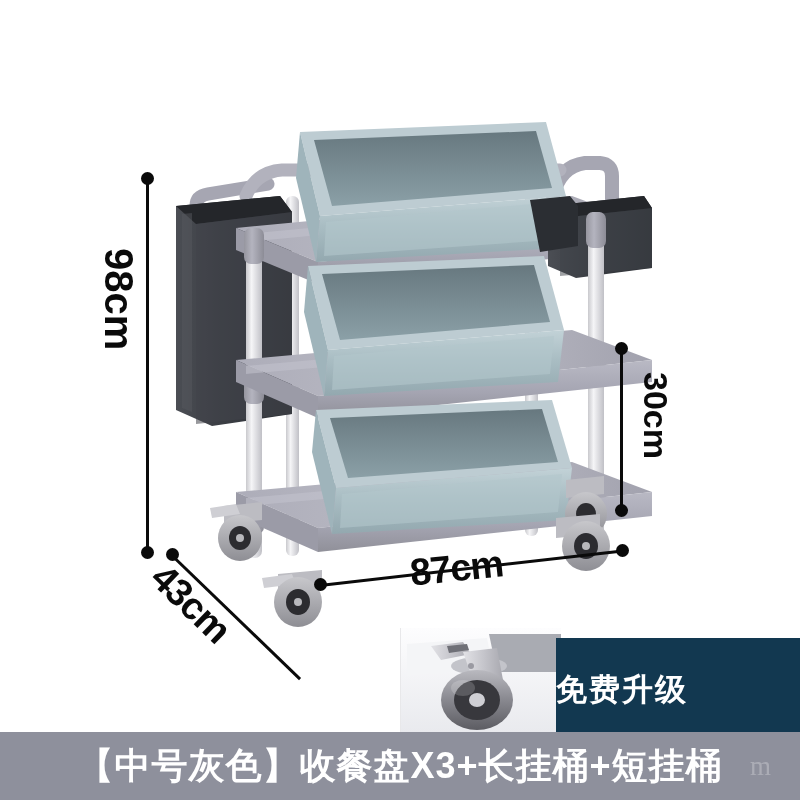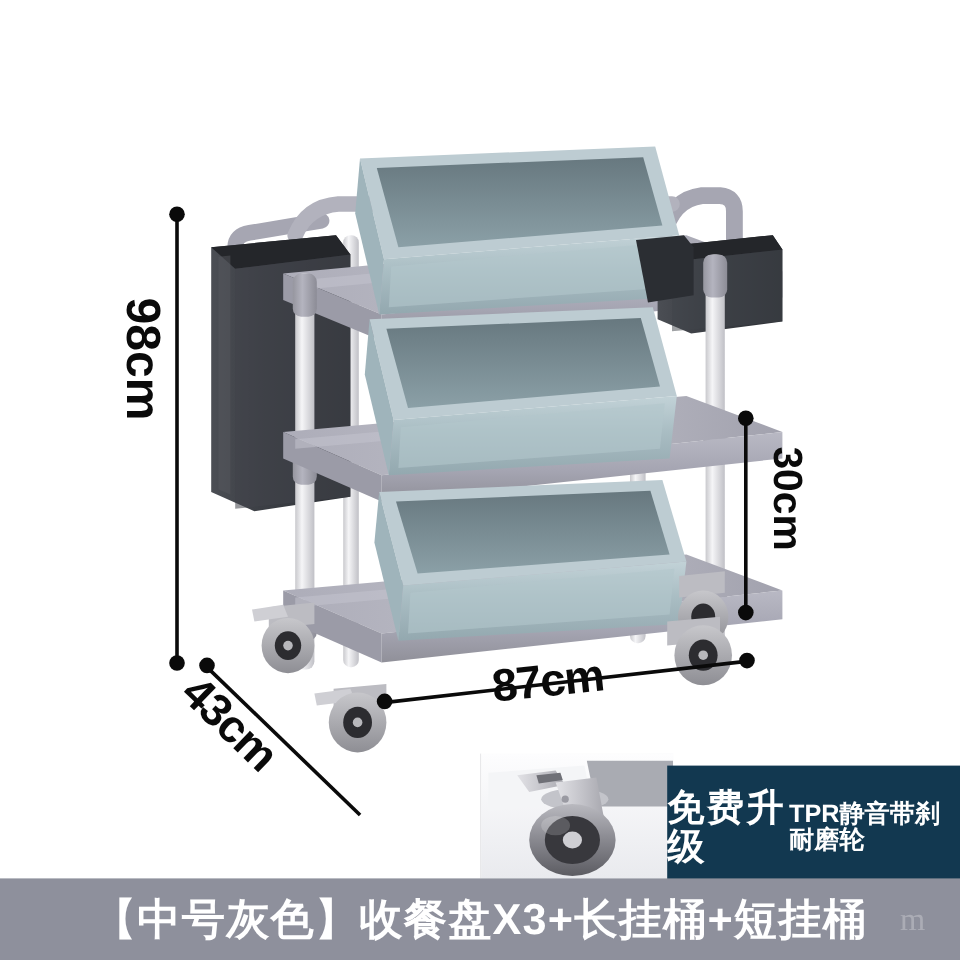--- a/index.html
+++ b/index.html
@@ -351,21 +351,20 @@
       <circle cx="70" cy="38" r="3" fill="#9a9aa2"></circle>
       <ellipse cx="76" cy="72" rx="36" ry="30" fill="url(#gInWheel)"></ellipse>
       <ellipse cx="76" cy="72" rx="23" ry="20" fill="#38383d"></ellipse>
       <ellipse cx="76" cy="72" rx="8" ry="7" fill="#cfcfd4"></ellipse>
       <ellipse cx="62" cy="60" rx="12" ry="8" fill="#ffffff" opacity="0.18"></ellipse>
     </svg>
   </div>
 
   <div id="upgrade-badge">
     <div id="upgrade-badge-title">免费升级</div>
-    <div id="upgrade-badge-subtitle">TPR静音带刹耐磨轮</div>
   </div>
 
   <div id="bottom-banner">
     <div id="bottom-banner-watermark">m</div>
     <div id="bottom-banner-text">【中号灰色】收餐盘X3+长挂桶+短挂桶</div>
   </div>
 
 </div>
 
 </body></html>

